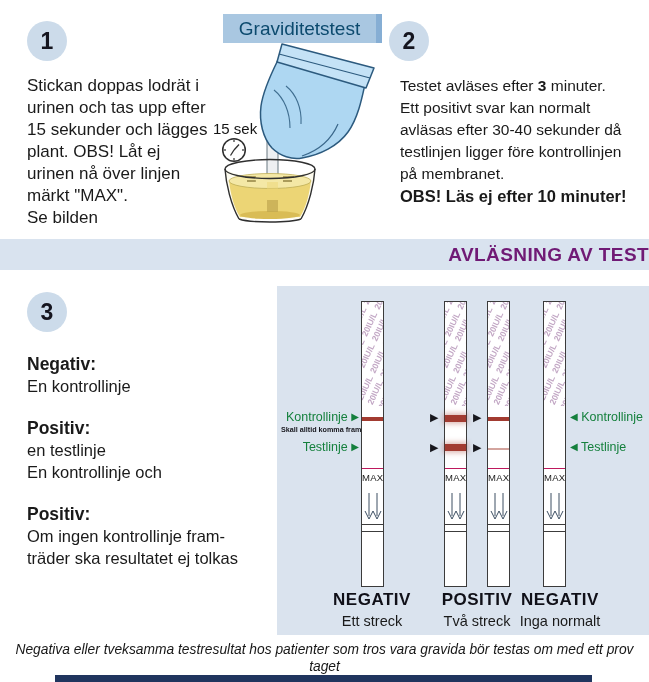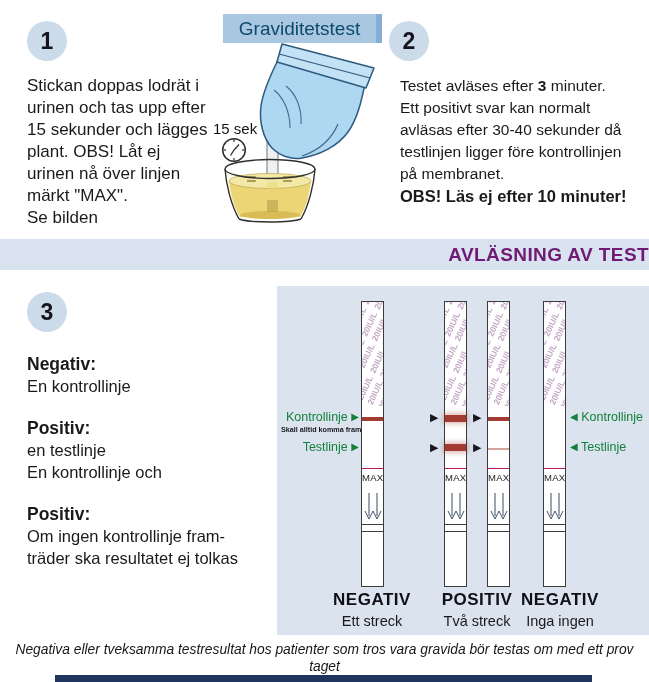--- a/index.html
+++ b/index.html
@@ -293,21 +293,21 @@
   <div class="result" style="left:320px;">
     <div class="r-name">NEGATIV</div>
     <div class="r-sub">Ett streck</div>
   </div>
   <div class="result" style="left:425px;">
     <div class="r-name">POSITIV</div>
     <div class="r-sub">Två streck</div>
   </div>
   <div class="result" style="left:508px;">
     <div class="r-name">NEGATIV</div>
-    <div class="r-sub">Inga ingen</div>
+    <div class="r-sub">Inga normalt</div>
   </div>
 
   <div class="footnote">
     <div>Negativa eller tveksamma testresultat hos patienter som tros vara gravida bör testas om med ett prov taget</div>
     <div>48 till 72 timmar senare, helst med morgonurin då hcg-koncentrationen är som högst.</div>
   </div>
 
   <div class="navy-bar"></div>
 </div>
 

